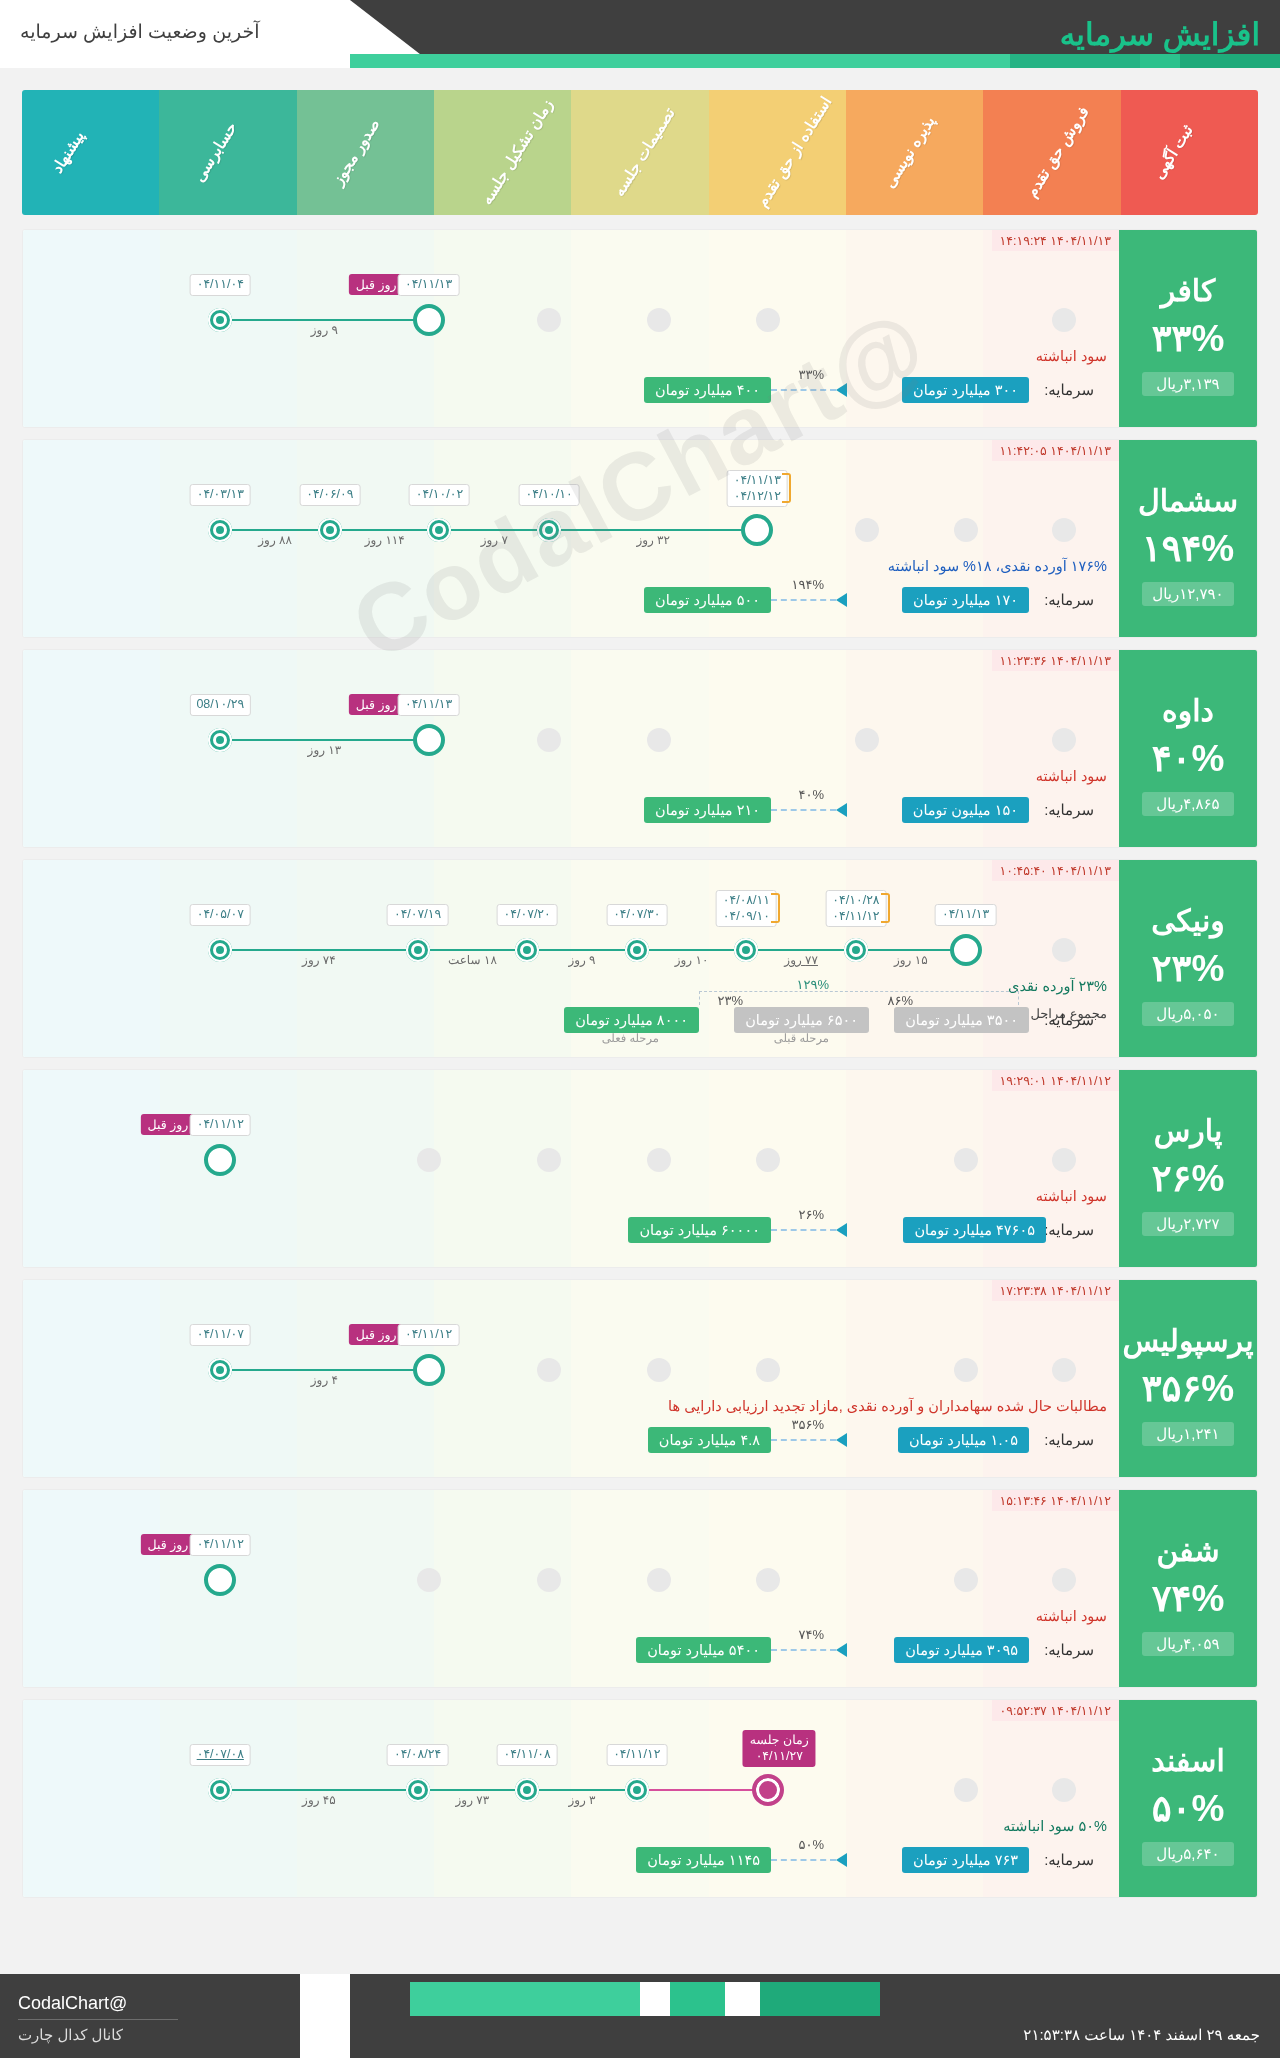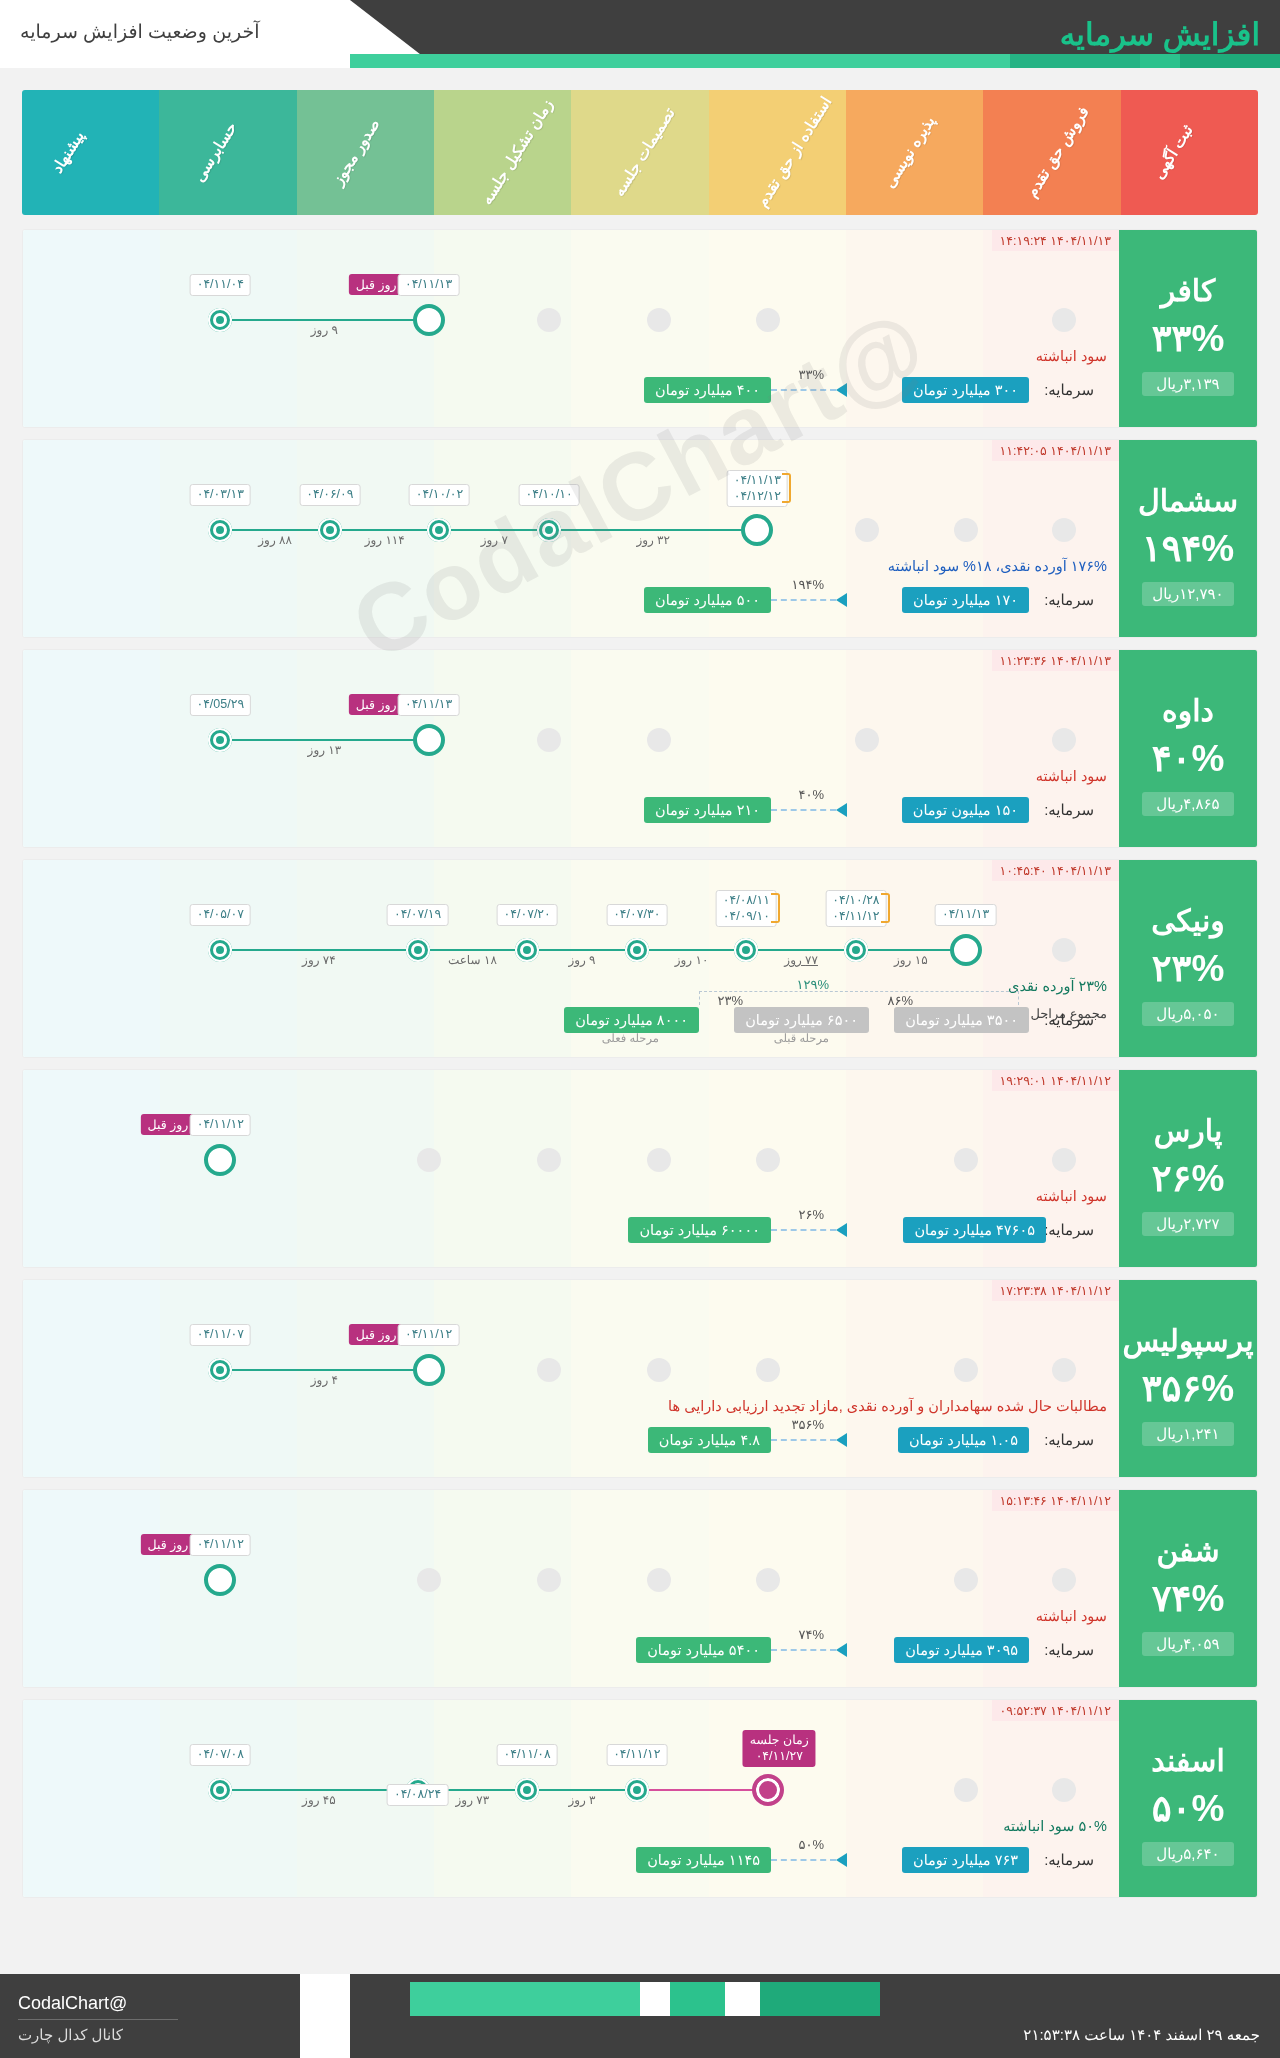--- a/index.html
+++ b/index.html
@@ -345,21 +345,21 @@
         <div class="seg-line" style="right: 63%; width: 19%;"></div>
         <div class="seg-label" style="right: 72.5%;">۱۳ روز</div>
         <div class="node " style="right: 5%;"></div>
         <div class="node " style="right: 23%;"></div>
         <div class="node " style="right: 42%;"></div>
         <div class="node " style="right: 52%;"></div>
         <div class="node current" style="right: 63%;"></div>
         <div class="chip-acc" style="right: 67%;">۴۶ روز قبل</div>
         <div class="date-chip" style="right: 63%;">۰۴/۱۱/۱۳</div>
         <div class="node done" style="right: 82%;"></div>
-        <div class="date-chip" style="right: 82%;">۰۴/05/۲۹</div>
+        <div class="date-chip" style="right: 82%;">08/۱۰/۲۹</div>
       </div>
       <div class="note red" style="top: 118px;">سود انباشته</div>
       <div class="caprow">
         <div class="cap-label" style="right: 25px; top: 12px;">سرمایه:</div>
         <div class="pill teal" style="right: 90px; top: 8px;">۱۵۰ میلیون تومان</div>
         <div class="arrow" style="right: 272px; top: 14px;"></div>
         <div class="dash" style="right: 283px; width: 65px; top: 20px;"></div>
         <div class="cap-pct" style="right: 295px; top: -2px;">۴۰%</div>
         <div class="pill green" style="right: 348px; top: 8px;">۲۱۰ میلیارد تومان</div>
       </div>
@@ -576,23 +576,23 @@
         <div class="seg-label" style="right: 73%;">۴۵ روز</div>
         <div class="node " style="right: 5%;"></div>
         <div class="node " style="right: 14%;"></div>
         <div class="node current pink" style="right: 32%;"></div>
         <div class="chip-acc two" style="right: 31%;">زمان جلسه<br>۰۴/۱۱/۲۷</div>
         <div class="node done" style="right: 44%;"></div>
         <div class="date-chip" style="right: 44%;">۰۴/۱۱/۱۲</div>
         <div class="node done" style="right: 54%;"></div>
         <div class="date-chip" style="right: 54%;">۰۴/۱۱/۰۸</div>
         <div class="node done" style="right: 64%;"></div>
-        <div class="date-chip" style="right: 64%; margin-top: 40px;">۰۴/۰۸/۲۴</div>
+        <div class="date-chip" style="right: 64%;">۰۴/۰۸/۲۴</div>
         <div class="node done" style="right: 82%;"></div>
-        <div class="date-chip" style="right: 82%;">۰۴/۰۷/۰۸</div>
+        <div class="date-chip" style="right: 82%; text-decoration: underline;">۰۴/۰۷/۰۸</div>
       </div>
       <div class="note green" style="top: 118px;">۵۰% سود انباشته</div>
       <div class="caprow">
         <div class="cap-label" style="right: 25px; top: 12px;">سرمایه:</div>
         <div class="pill teal" style="right: 90px; top: 8px;">۷۶۳ میلیارد تومان</div>
         <div class="arrow" style="right: 272px; top: 14px;"></div>
         <div class="dash" style="right: 283px; width: 65px; top: 20px;"></div>
         <div class="cap-pct" style="right: 295px; top: -2px;">۵۰%</div>
         <div class="pill green" style="right: 348px; top: 8px;">۱۱۴۵ میلیارد تومان</div>
       </div>

